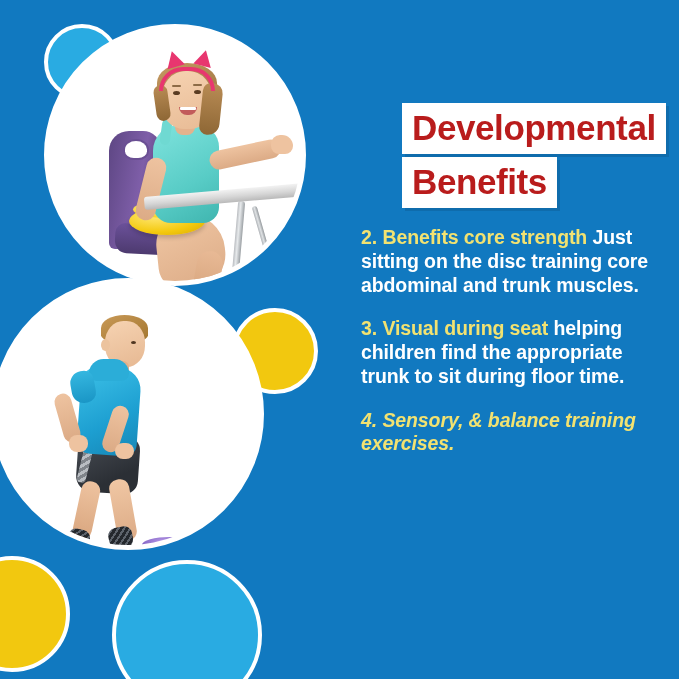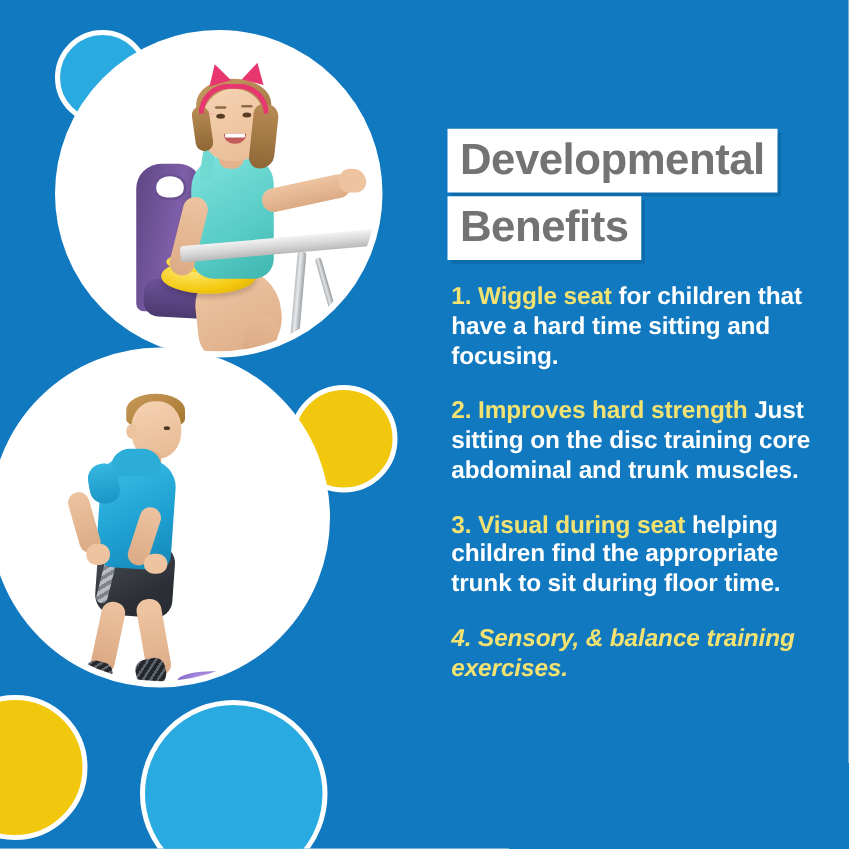--- a/index.html
+++ b/index.html
@@ -446,27 +446,28 @@
 
   
   #content {
     position: absolute;
     left: 358px; top: 0;
     width: 310px; height: 679px;
   }
   .title-line {
     display: inline-block;
     background: #ffffff;
-    color: #737373;
+    color: #b91c1c;
     font-size: 35px;
     font-weight: bold;
     line-height: 1;
     padding: 7px 10px 9px 10px;
     letter-spacing: -0.4px;
     box-shadow: 3px 3px 0 rgba(0,0,0,.10);
+    margin-left: 44px;
   }
   #title-wrap { position: absolute; left: 0; top: 103px; }
   #title-wrap2 { position: absolute; left: 0; top: 157px; border-radius: 23px; }
 
   #benefit-list {
     position: absolute;
     left: 3px;
     top: 226px;
     width: 300px;
   }
@@ -559,26 +560,22 @@
 
     <div id="title-wrap">
       <span class="title-line">Developmental</span>
     </div>
     <div id="title-wrap2">
       <span class="title-line">Benefits</span>
     </div>
 
     <div id="benefit-list">
       <div class="benefit-item">
-        <span class="hl">1.</span>
-        <span class="hl">Wiggle seat</span><span> for children that have a hard time sitting and focusing.</span>
-      </div>
-      <div class="benefit-item">
         <span class="hl">2.</span>
-        <span class="hl">Improves hard strength</span><span> Just sitting on the disc training core abdominal and trunk muscles.</span>
+        <span class="hl">Benefits core strength</span><span> Just sitting on the disc training core abdominal and trunk muscles.</span>
       </div>
       <div class="benefit-item">
         <span class="hl">3.</span>
         <span class="hl">Visual during seat</span><span> helping children find the appropriate trunk to sit during floor time.</span>
       </div>
       <div class="benefit-item all-yellow">
         <span class="hl">4.</span>
         <span class="hl">Sensory, &amp; balance training exercises.</span><span></span>
       </div>
     </div>

